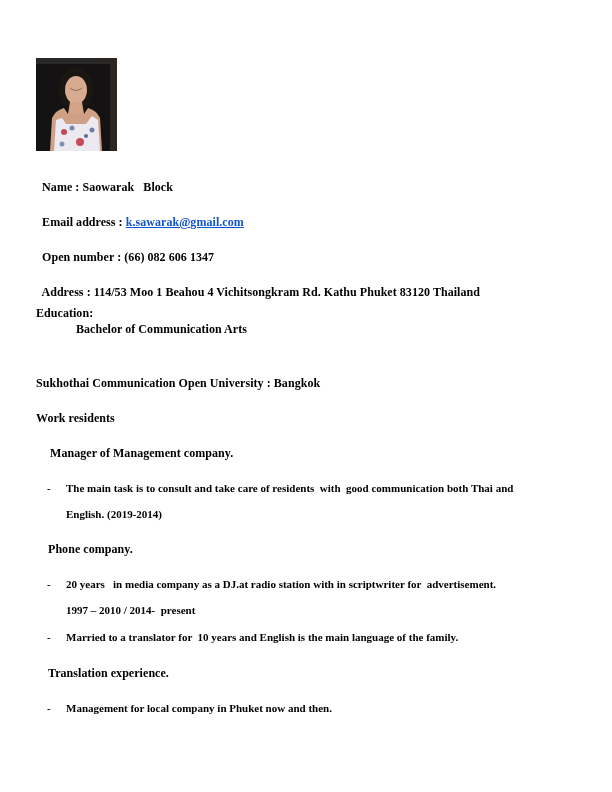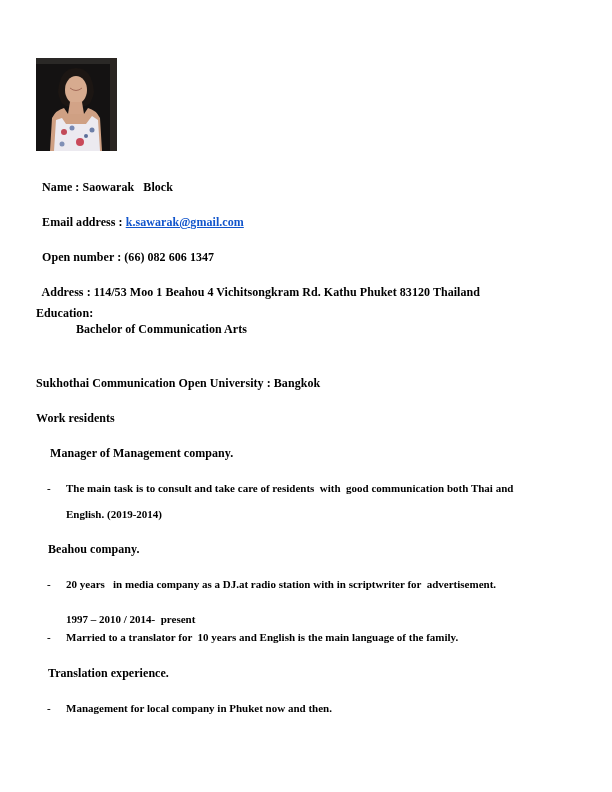--- a/index.html
+++ b/index.html
@@ -55,22 +55,22 @@
 <div class="line" style="top: 322px; white-space: pre; margin-left: 40px;">Bachelor of Communication Arts</div>
 <div class="line" style="top: 376px; white-space: pre;">Sukhothai Communication Open University : Bangkok</div>
 
 <div class="line" style="top: 411px; white-space: pre;">Work residents</div>
 
 <div class="line" style="top: 446px; left: 50px; white-space: pre;">Manager of Management company.</div>
 <div class="dash" style="top:481px;">-</div>
 <div class="bullet-text" style="top: 481px; white-space: pre;">The main task is to consult and take care of residents  with  good communication both Thai and</div>
 <div class="bullet-text" style="top: 507px; white-space: pre;">English. (2019-2014)</div>
 
-<div class="line" style="top: 542px; left: 48px; white-space: pre;">Beahou company.</div>
+<div class="line" style="top: 542px; left: 48px; white-space: pre;">Phone company.</div>
 <div class="dash" style="top:577px;">-</div>
 <div class="bullet-text" style="top: 577px; white-space: pre;">20 years   in media company as a DJ.at radio station with in scriptwriter for  advertisement.</div>
-<div class="bullet-text" style="top: 603px; white-space: pre; margin-top: 9px;">1997 – 2010 / 2014-  present</div>
+<div class="bullet-text" style="top: 603px; white-space: pre;">1997 – 2010 / 2014-  present</div>
 <div class="dash" style="top:630px;">-</div>
 <div class="bullet-text" style="top: 630px; white-space: pre;">Married to a translator for  10 years and English is the main language of the family.</div>
 
 <div class="line" style="top: 666px; left: 48px; white-space: pre;">Translation experience.</div>
 <div class="dash" style="top:701px;">-</div>
 <div class="bullet-text" style="top: 701px; white-space: pre;">Management for local company in Phuket now and then.</div>
 
 </body></html>

